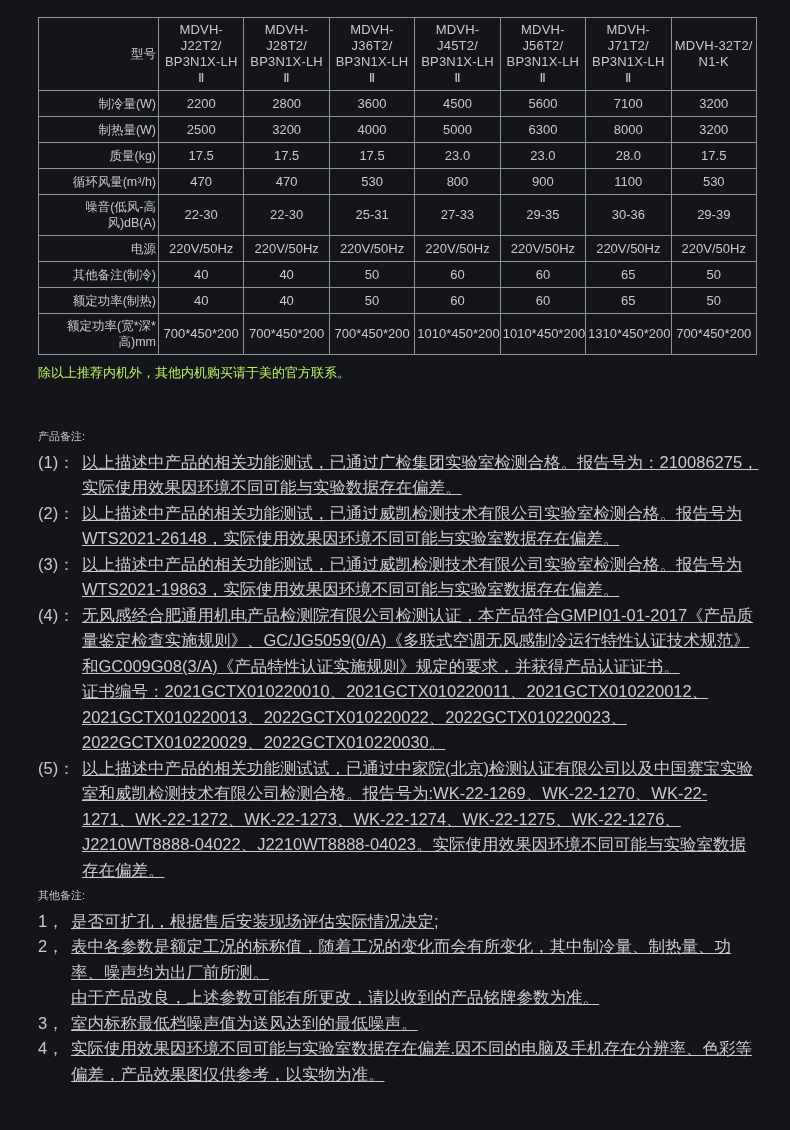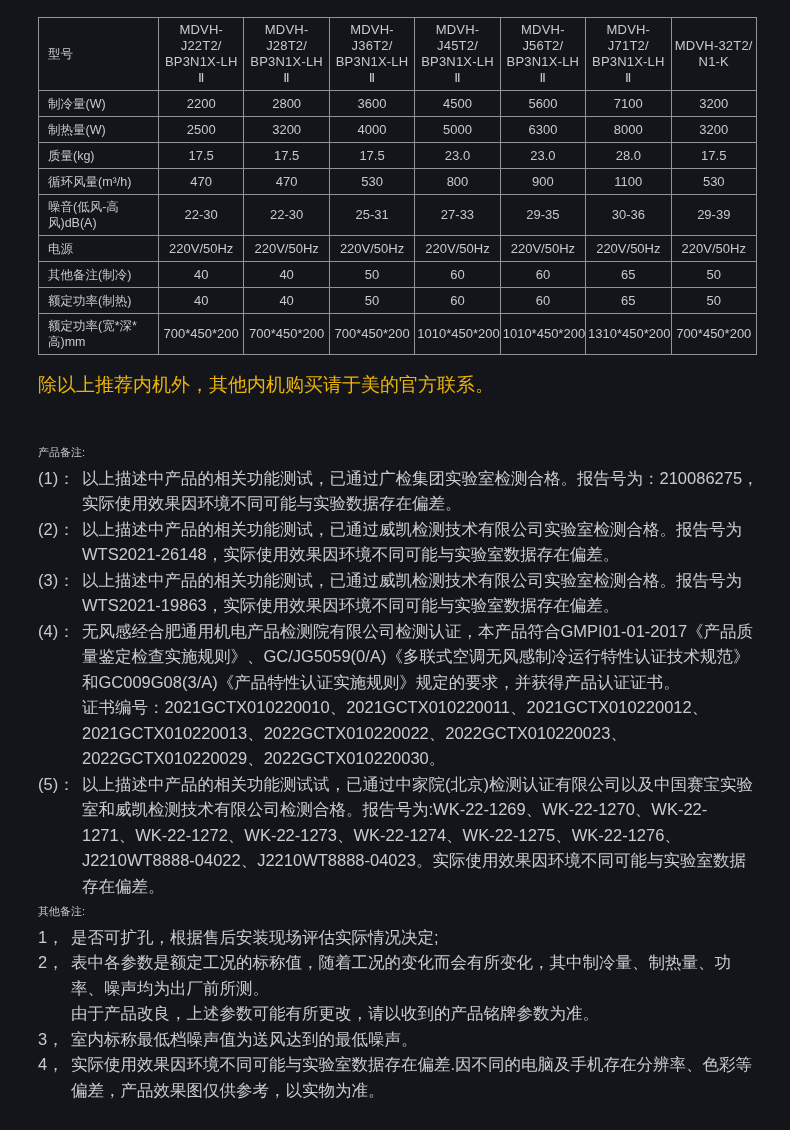--- a/index.html
+++ b/index.html
@@ -33,31 +33,31 @@
     color: #c7c9cc;
     padding: 4px 2px;
   }
   .spec-table col.label-col { width: 120px; }
   .spec-table thead th.model-name {
     white-space: pre-line;
     height: 34px;
     letter-spacing: 0.2px;
   }
   .spec-table th.row-label {
-    text-align: left;
+    text-align: right;
     padding-left: 9px;
     padding-right: 2px;
     font-size: 12.5px;
   }
   .spec-table tbody td { height: 17px; }
   
   .table-footnote {
-    margin: 17px 38px 0 38px;
-    font-size: 19px;
-    color: #eab308;
+    margin: 9px 38px 0 38px;
+    font-size: 13px;
+    color: #bef264;
   }
   
   .notes {
     margin: 0 30px 0 38px;
     font-size: 16.5px;
     line-height: 25.5px;
     color: #c9cbce;
   }
   .notes.first { margin-top: 42px; }
   .notes-title {
@@ -70,20 +70,21 @@
     margin: 0;
     padding: 0;
   }
   .notes li { display: flex; align-items: flex-start; }
   .note-num { flex: 0 0 auto; }
   .note-num.wide   { width: 44px; }
   .note-num.narrow { width: 33px; }
   .note-text {
     flex: 1 1 auto;
     white-space: pre-line;
+    text-decoration: underline;
   }
 </style>
 </head>
 <body>
 
 <div class="page">
 
   <table class="spec-table">
     <colgroup>
       <col class="label-col">

